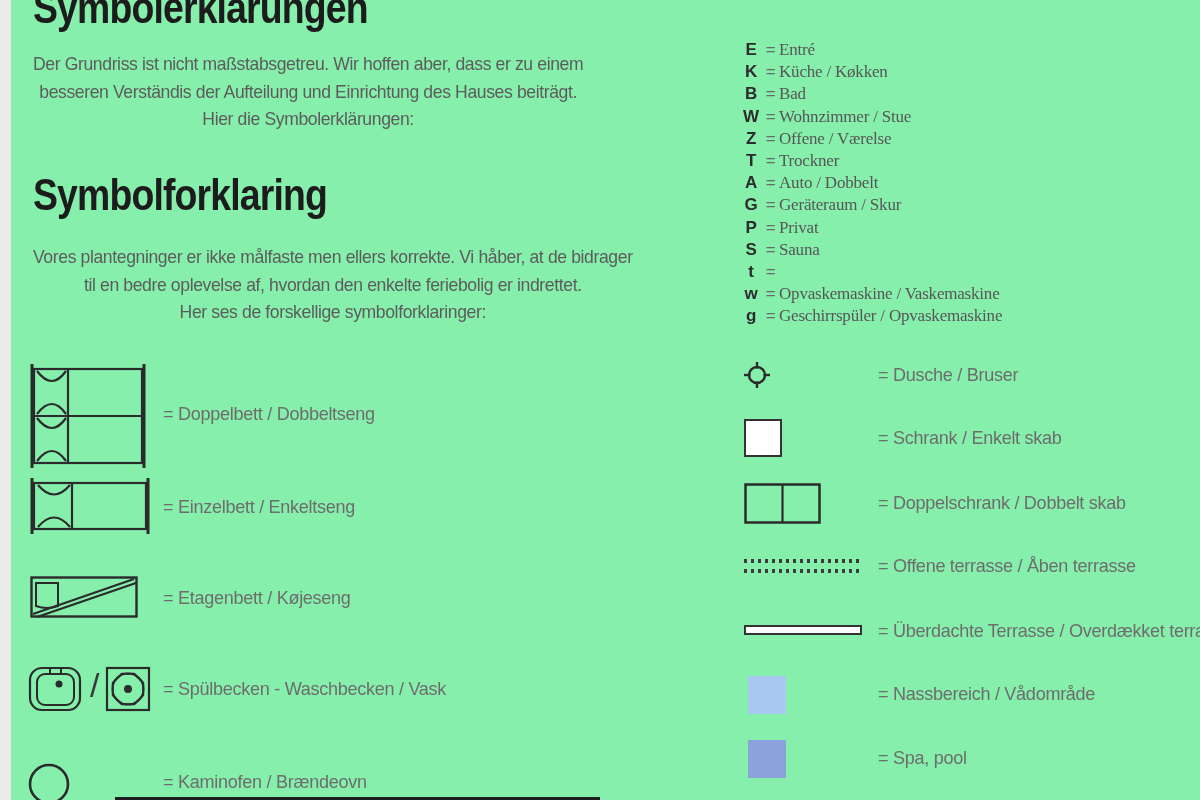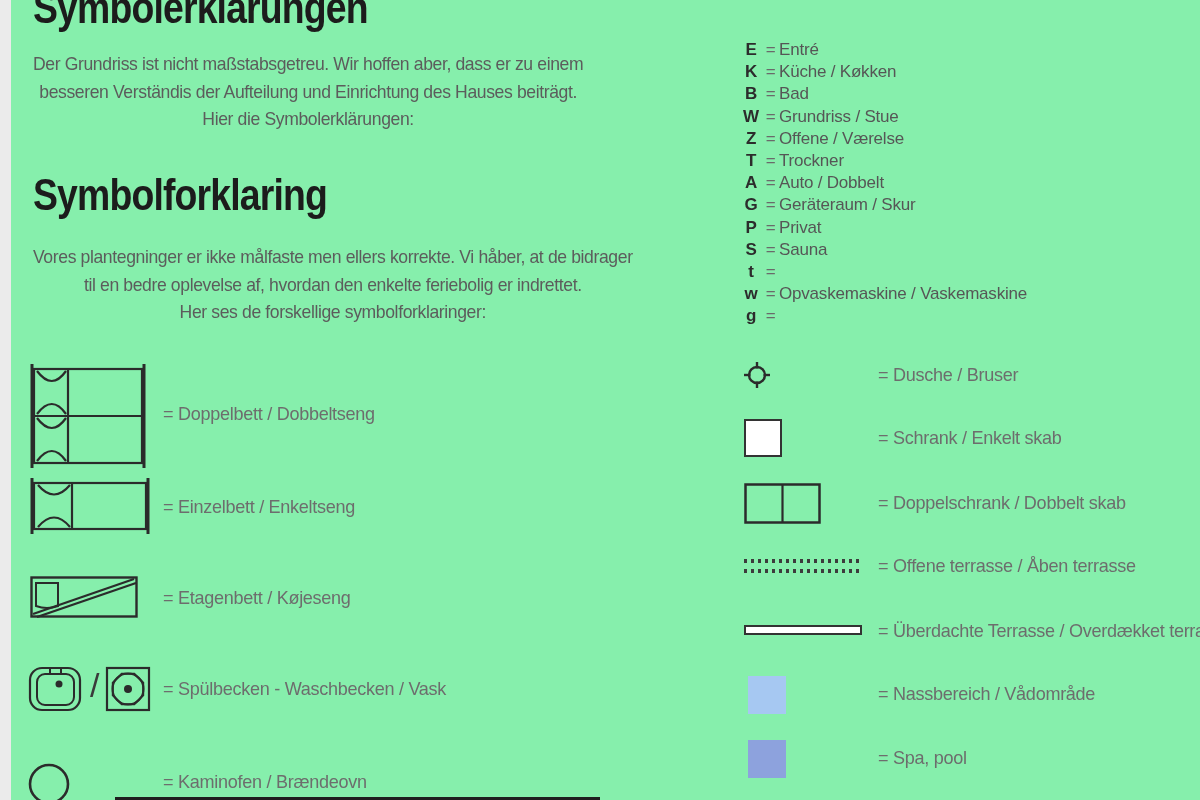--- a/index.html
+++ b/index.html
@@ -32,21 +32,21 @@
   }
   .slash{
     position:absolute;color:#3a3a3a;font-size:34px;font-weight:400;line-height:34px;
   }
 
   
   .abbrev{position:absolute;left:740px;top:39px;font-size:17px;letter-spacing:-0.2px;}
   .abbrev .row{display:flex;height:22.2px;line-height:22.2px;white-space:nowrap;}
   .abbrev .lt{width:22px;font-weight:700;color:#2c2c2c;}
   .abbrev .eq{width:17px;color:#6a6a6a;}
-  .abbrev .ds{color:#565656;}
+  .abbrev .ds{color:#565656;font-family:Liberation Serif, serif;}
 
   svg{display:block;}
   .stroke{fill:none;stroke:#2b2b2b;}
 
   
   .sq-outline{position:absolute;border:2.5px solid #333;background:#fff;box-sizing:border-box;}
   .dots-bar{position:absolute;height:3.5px;width:118px;
     background:repeating-linear-gradient(90deg,#3c3c3c 0 3.2px,transparent 3.2px 7px);}
   .swatch{position:absolute;width:38px;height:38px;}
 </style>
@@ -148,21 +148,21 @@
         <span class="ds">Küche / Køkken</span>
       </div>
     <div class="row">
         <span class="lt">B</span>
         <span class="eq">=</span>
         <span class="ds">Bad</span>
       </div>
     <div class="row">
         <span class="lt">W</span>
         <span class="eq">=</span>
-        <span class="ds">Grundriss / Stue</span>
+        <span class="ds">Wohnzimmer / Stue</span>
       </div>
     <div class="row">
         <span class="lt">Z</span>
         <span class="eq">=</span>
         <span class="ds">Offene / Værelse</span>
       </div>
     <div class="row">
         <span class="lt">T</span>
         <span class="eq">=</span>
         <span class="ds">Trockner</span>
@@ -192,20 +192,21 @@
         <span class="eq">=</span>
       </div>
     <div class="row">
         <span class="lt">w</span>
         <span class="eq">=</span>
         <span class="ds">Opvaskemaskine / Vaskemaskine</span>
       </div>
     <div class="row">
         <span class="lt">g</span>
         <span class="eq">=</span>
+        <span class="ds">Geschirrspüler / Opvaskemaskine</span>
       </div>
   </div>
 
   <div class="sym" style="left:743px;top:361px;">
     <svg width="28" height="28" viewBox="0 0 28 28">
       <circle class="stroke" stroke-width="2.4" cx="14" cy="14" r="8"></circle>
       <line class="stroke" stroke-width="2.4" x1="14" y1="1" x2="14" y2="7.5"></line>
       <line class="stroke" stroke-width="2.4" x1="14" y1="20.5" x2="14" y2="27"></line>
       <line class="stroke" stroke-width="2.4" x1="1" y1="14" x2="7.5" y2="14"></line>
       <line class="stroke" stroke-width="2.4" x1="20.5" y1="14" x2="27" y2="14"></line>

